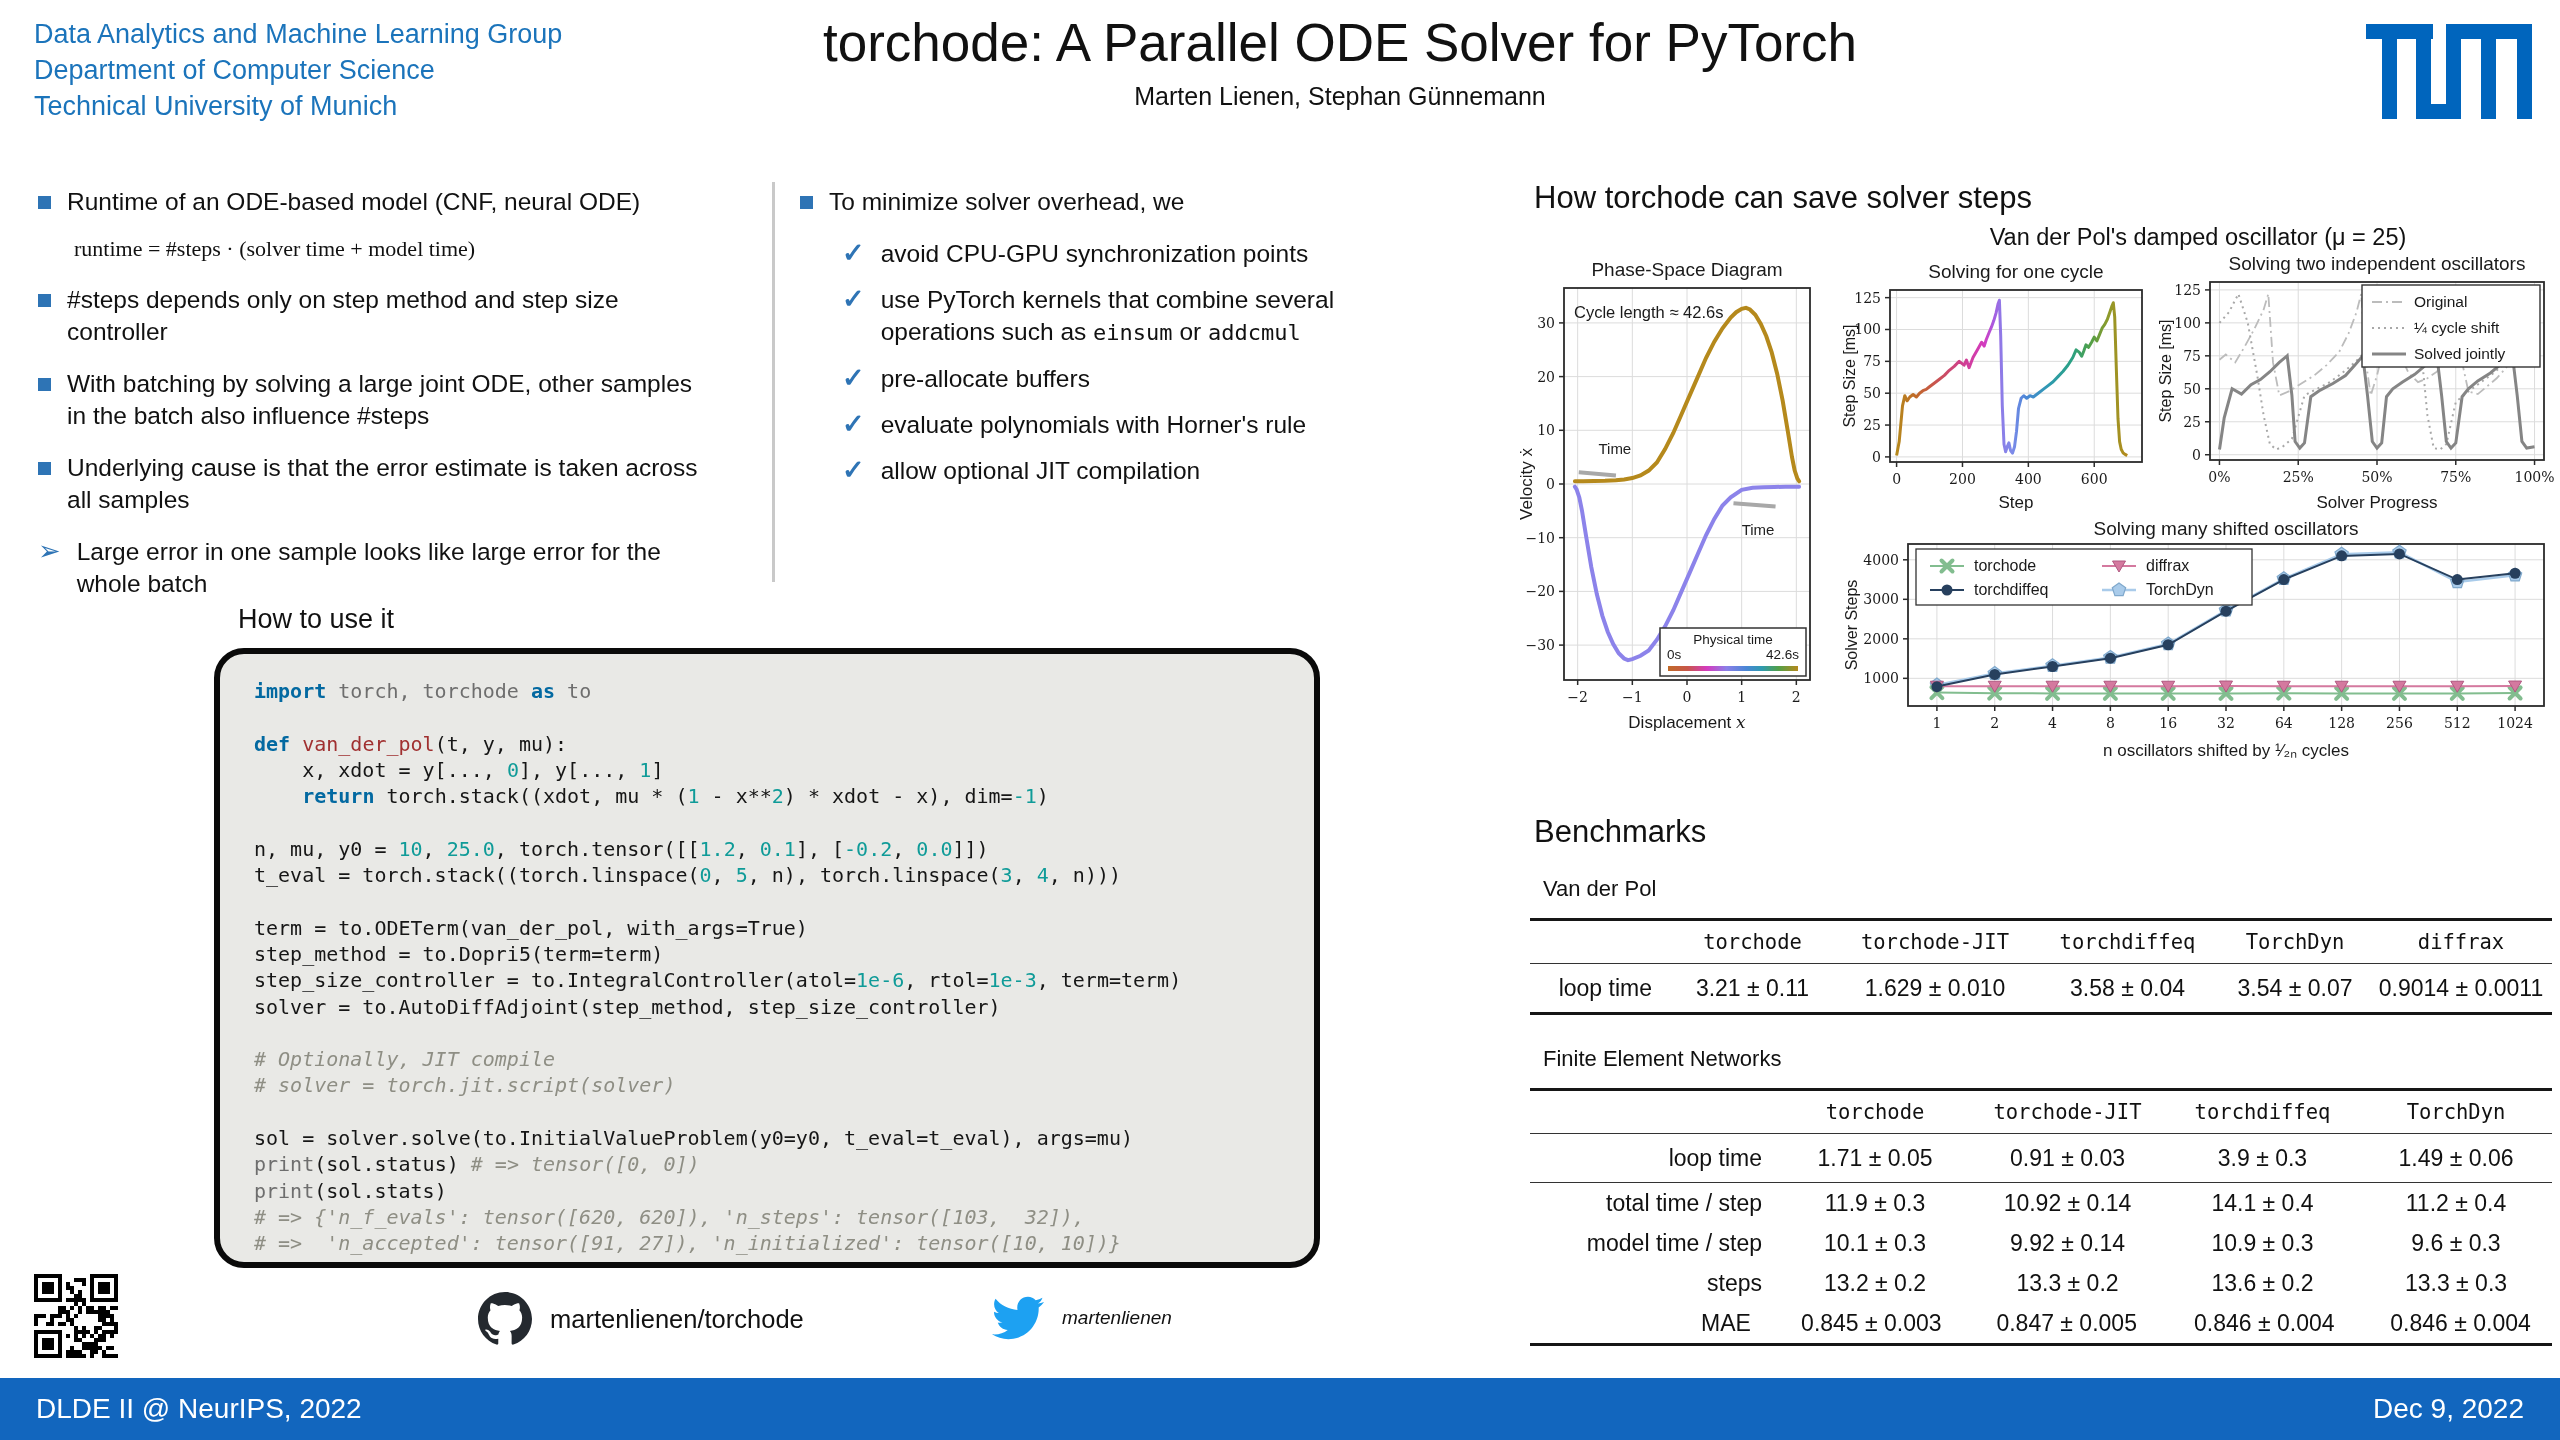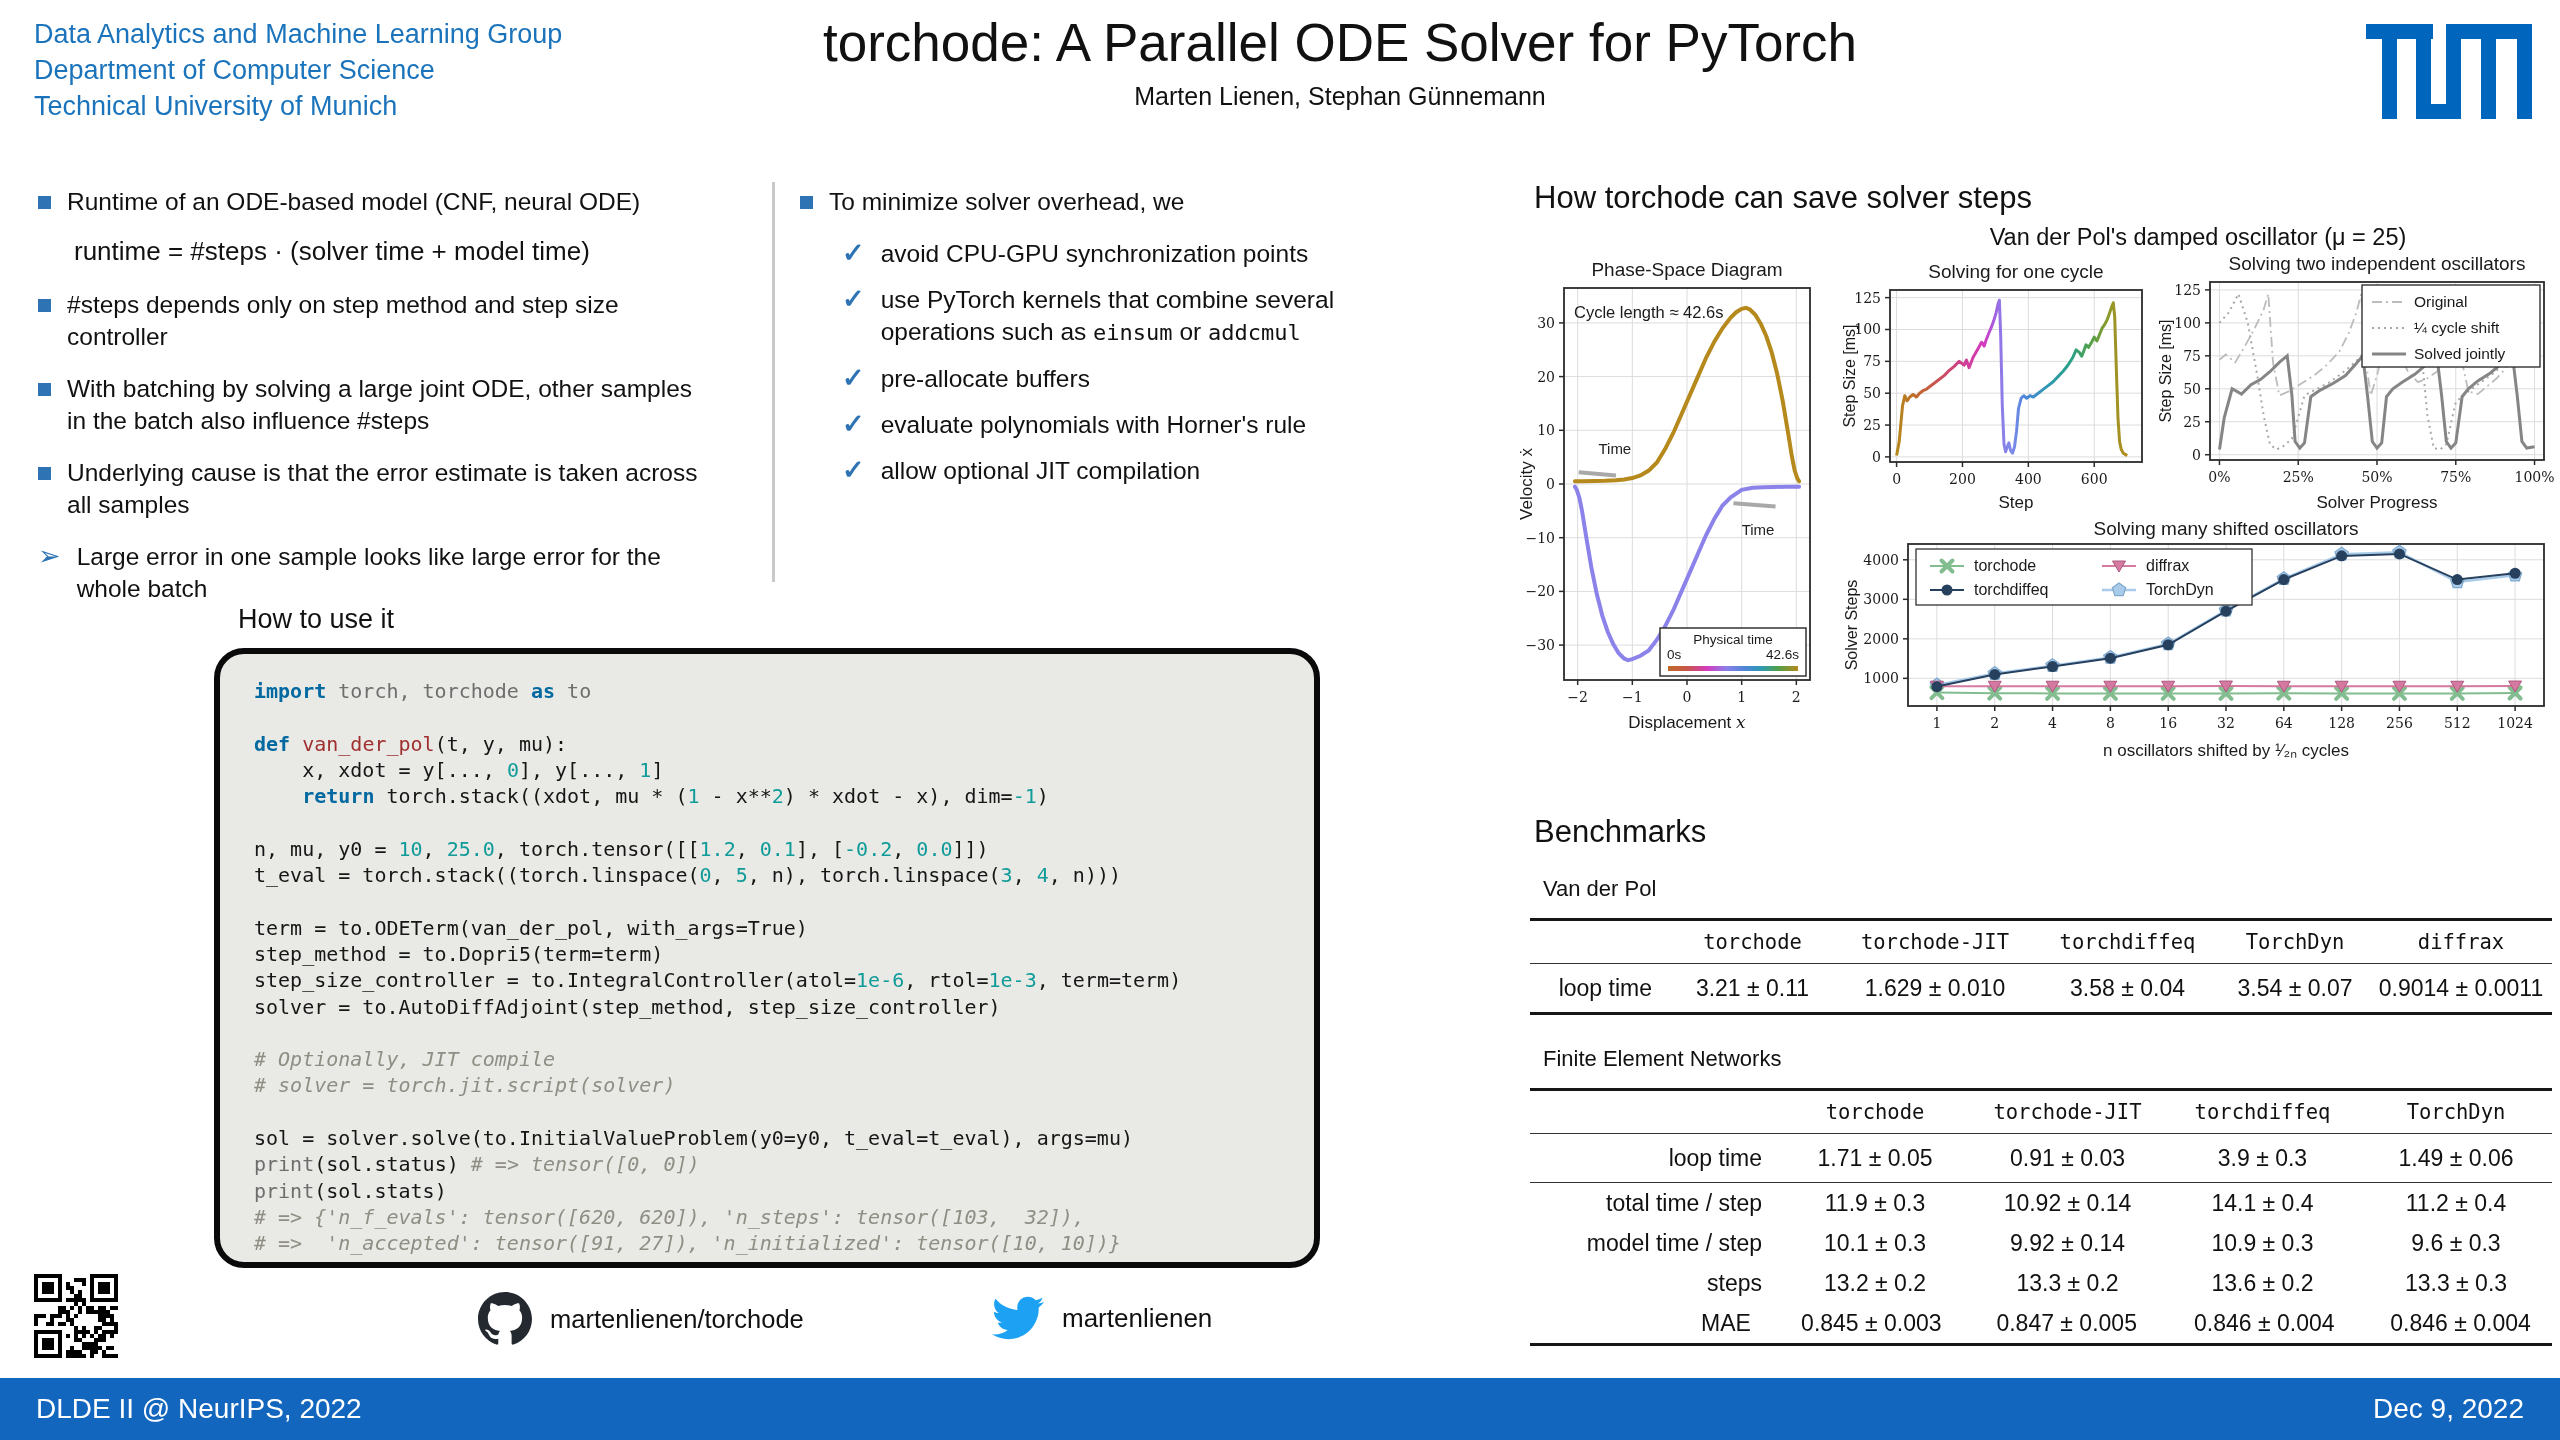--- a/index.html
+++ b/index.html
@@ -16,21 +16,21 @@
   .col{top:186px;}
   .col-left{left:38px;width:700px;}
   .col-mid{left:800px;width:650px;}
   .vdivider{left:772px;top:182px;width:3px;height:400px;background:#c9c9c9;}
   .bullet-row{display:flex;gap:16px;margin-bottom:20px;font-size:24.5px;line-height:32px;}
   .bullet-text{max-width:650px;}
   .sq{width:13px;height:13px;background:#2e74b5;margin-top:10px;flex:none;}
   .arr{color:#2e74b5;font-size:27px;line-height:30px;flex:none;}
   .chk{color:#2e74b5;font-size:27px;font-weight:bold;line-height:30px;flex:none;}
   .check-row{margin-left:42px;margin-bottom:14px;}
-  .formula{font-family:Liberation Sans, sans-serif;font-size:26px;margin:-2px 0 22px 36px;}
+  .formula{font-family:Liberation Serif, serif;font-size:22px;margin:-2px 0 22px 36px;}
   .mono-inline{font-family:"DejaVu Sans Mono",monospace;font-size:22px;}
 
   
   .howto{left:238px;top:604px;font-size:27px;}
   .codebox{left:214px;top:648px;width:1106px;height:620px;background:#e9e9e6;
            border:6px solid #0a0a0a;border-radius:30px;box-sizing:border-box;
            padding:24px 34px;font-family:"DejaVu Sans Mono",monospace;font-size:20px;
            line-height:26.3px;white-space:pre;color:#161616;}
   .cl{height:26.3px;}
   .kw{font-weight:bold;color:#0369a1;text-align:right;}
@@ -54,21 +54,21 @@
   .trow{display:flex;align-items:center;}
   .th{font-family:"DejaVu Sans Mono",monospace;font-size:20.5px;text-align:center;}
   .tl{font-size:23px;text-align:right;padding-right:18px;box-sizing:border-box;}
   .td{font-size:23px;text-align:center;}
   .rule-heavy{border-top:3px solid #161616;}
   .rule-light{border-top:1.5px solid #333;}
 
   
   .qr{left:30px;top:1270px;}
   .gh{left:478px;top:1292px;display:flex;align-items:center;gap:18px;font-size:25.5px;}
-  .tw{left:992px;top:1292px;display:flex;align-items:center;gap:18px;font-size:26px;}
+  .tw{left:992px;top:1292px;display:flex;align-items:center;gap:18px;font-size:19px;font-style:italic;}
   .footer{left:0;top:1378px;width:2560px;height:62px;background:#1266be;color:#fff;}
   .f-left{left:36px;top:15px;font-size:28px;}
   .f-right{right:36px;top:15px;font-size:28px;position:absolute;}
   svg text{font-family:"Liberation Sans",sans-serif;}
   .tick{font-family:"DejaVu Serif",serif;}
 </style>
 </head>
 <body>
 
 <div class="abs affil">

